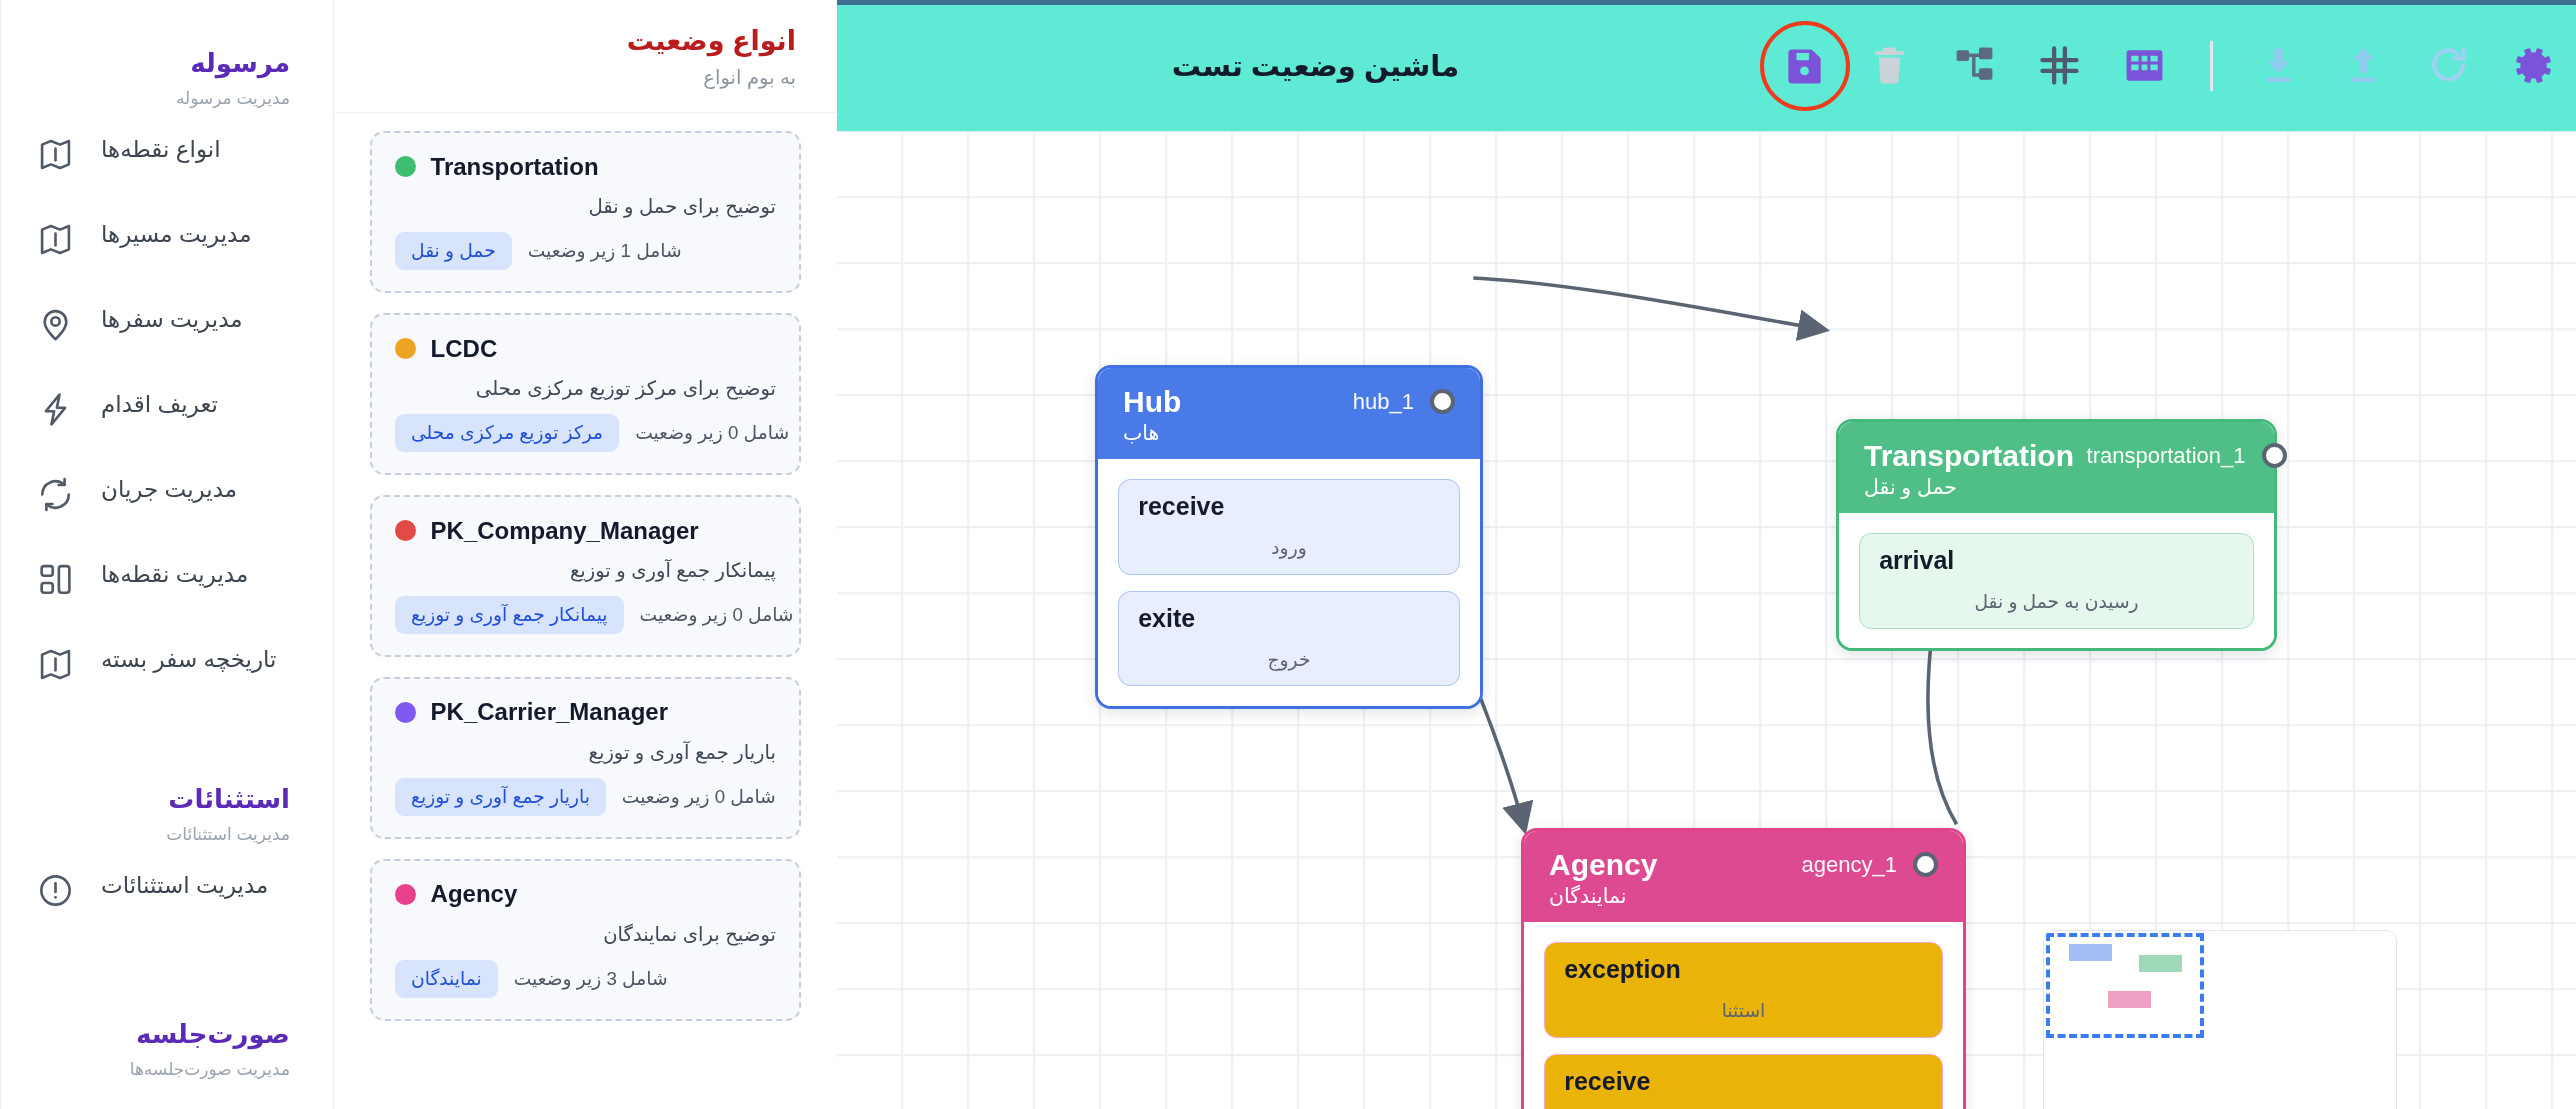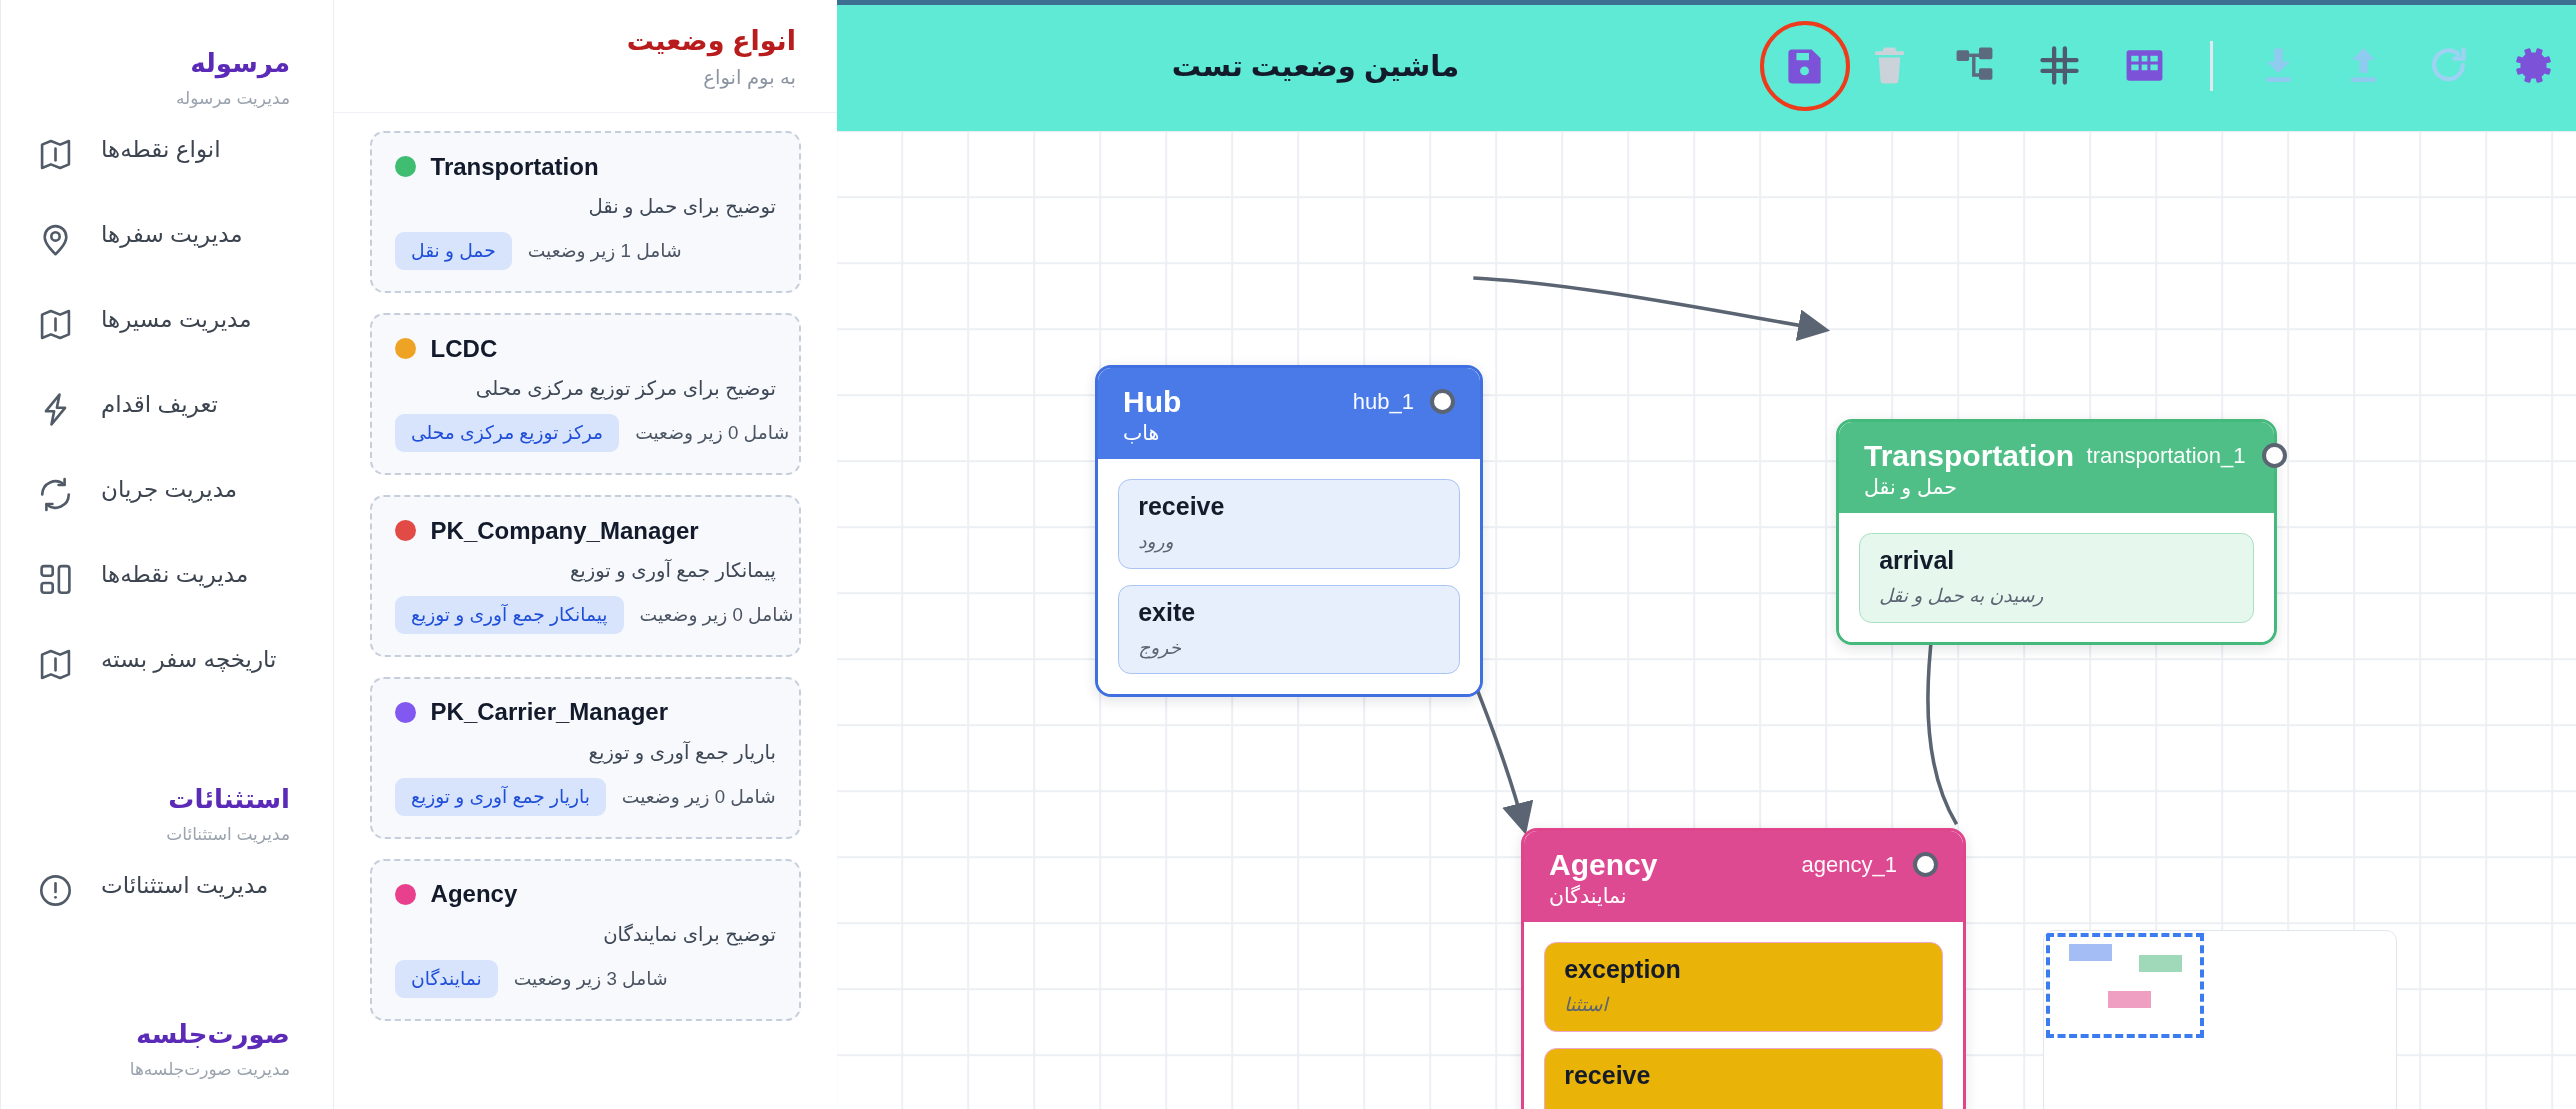--- a/index.html
+++ b/index.html
@@ -192,21 +192,21 @@
   .node-body {
     background: #ffffff;
     border-radius: 0 0 13.4px 13.4px;
     padding: 19.6px 19.6px 19.6px 19.6px;
     display: flex; flex-direction: column; gap: 16px;
   }
   .sub-item {
     border-radius: 12.5px; padding: 12.5px 19.6px 14.2px 19.6px;
   }
   .sub-title { font-size: 25px; font-weight: bold; color: #141c2c; }
-  .sub-sub { font-size: 18.7px; color: #5b6472; margin-top: 10px; direction: rtl; text-align: left; font-style: italic; }
+  .sub-sub { font-size: 18.7px; color: #5b6472; margin-top: 16px; direction: rtl; text-align: center; }
 
   
   .node.blue { border: 3.6px solid #3f6fe0; background: #ffffff; }
   .node.blue .node-head { background: #4a7ae8; }
   .node.blue .sub-item { background: #e8effc; border: 1.8px solid #a9c4f4; }
   .node.green { border: 3.6px solid #45b97c; background: #ffffff; }
   .node.green .node-head { background: #50bf87; }
   .node.green .sub-item { background: #e6f7ee; border: 1.8px solid #a8dfc3; }
   .node.pink { border: 3.6px solid #e0458c; background: #ffffff; }
   .node.pink .node-head { background: #de4a92; }
@@ -483,34 +483,34 @@
           <div class="nav-item">
             <span class="nav-item-label">انواع نقطه‌ها</span>
             <span class="nav-icon">
               <svg viewBox="0 0 24 24" fill="none" stroke="currentColor" stroke-width="1.7" stroke-linejoin="round">
                 <path d="M9 3.3L3.3 5.6v15.1L9 18.4l6 2.3 5.7-2.3V3.3L15 5.6 9 3.3z"></path>
                 <path d="M12 8.2v7.6" stroke-linecap="round"></path>
               </svg>
             </span>
           </div>
           <div class="nav-item">
+            <span class="nav-item-label">مدیریت مسیرها</span>
+            <span class="nav-icon">
+              <svg viewBox="0 0 24 24" fill="none" stroke="currentColor" stroke-width="1.7" stroke-linejoin="round">
+                <path d="M9 3.3L3.3 5.6v15.1L9 18.4l6 2.3 5.7-2.3V3.3L15 5.6 9 3.3z"></path>
+                <path d="M12 8.2v7.6" stroke-linecap="round"></path>
+              </svg>
+            </span>
+          </div>
+          <div class="nav-item">
             <span class="nav-item-label">مدیریت سفرها</span>
             <span class="nav-icon">
               <svg viewBox="0 0 24 24" fill="none" stroke="currentColor" stroke-width="1.7">
                 <path d="M12 21.5s7-6.2 7-11.2a7 7 0 1 0-14 0c0 5 7 11.2 7 11.2z" stroke-linejoin="round"></path>
                 <circle cx="12" cy="10" r="2.7"></circle>
-              </svg>
-            </span>
-          </div>
-          <div class="nav-item">
-            <span class="nav-item-label">مدیریت مسیرها</span>
-            <span class="nav-icon">
-              <svg viewBox="0 0 24 24" fill="none" stroke="currentColor" stroke-width="1.7" stroke-linejoin="round">
-                <path d="M9 3.3L3.3 5.6v15.1L9 18.4l6 2.3 5.7-2.3V3.3L15 5.6 9 3.3z"></path>
-                <path d="M12 8.2v7.6" stroke-linecap="round"></path>
               </svg>
             </span>
           </div>
           <div class="nav-item">
             <span class="nav-item-label">تعریف اقدام</span>
             <span class="nav-icon">
               <svg viewBox="0 0 24 24" fill="none" stroke="currentColor" stroke-width="1.7" stroke-linejoin="round" stroke-linecap="round">
                 <path d="M14.6 2.3L5.8 13.1h5.3l-1.7 8.6 8.8-10.8h-5.3l1.7-8.6z"></path>
               </svg>
             </span>

